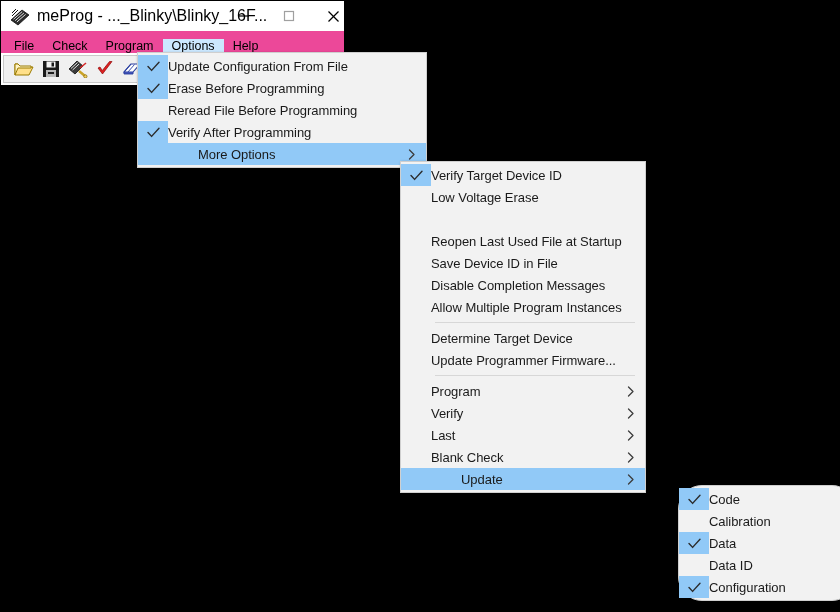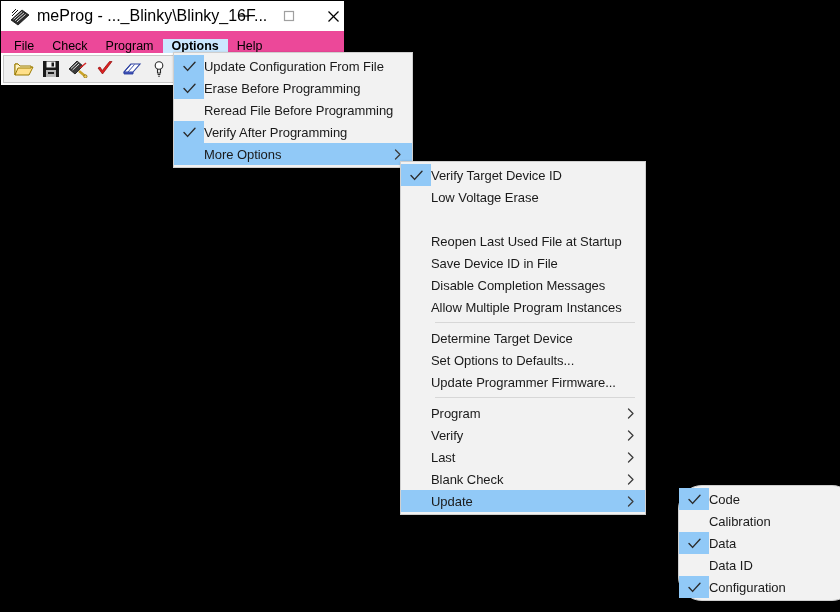--- a/index.html
+++ b/index.html
@@ -78,21 +78,20 @@
     display: flex;
     align-items: center;
     padding: 0 9px;
     font-size: 12.5px;
     color: #000000;
     white-space: nowrap;
     cursor: default;
   }
   .menubar-item.active {
     background: #cce8ff;
-    font-weight: bold;
   }
 
   
   #toolbar {
     position: absolute;
     left: 2px;
     top: 54px;
     width: 341px;
     height: 28px;
     background: #f0f0f0;
@@ -124,20 +123,21 @@
     position: relative;
     height: 22px;
     display: flex;
     align-items: center;
     cursor: default;
     font-size: 13px;
     color: #1a1a1a;
   }
   .menu-row.highlighted {
     background: #91c9f7;
+    gap: 30px;
   }
   .check-cell {
     width: 30px;
     height: 22px;
     flex: 0 0 auto;
     display: flex;
     align-items: center;
     justify-content: center;
   }
   .check-cell.checked {
@@ -163,22 +163,21 @@
   .menu-sep {
     height: 1px;
     background: #d7d7d7;
     margin: 4px 10px 4px 34px;
   }
 
   
   #options-menu {
     left: 137px;
     top: 52px;
-    width: 240px;
-    margin-left: 36px;
+    width: 290px;
   }
   #more-options-menu {
     left: 400px;
     top: 161px;
     width: 246px;
   }
   #erase-menu {
     left: 678px;
     top: 485px;
     width: 178px;
@@ -391,24 +390,20 @@
       <span class="menu-label">Allow Multiple Program Instances</span>
     </div>
 
     <div class="menu-sep"></div>
 
     <div class="menu-row">
       <span class="check-cell"></span>
       <span class="menu-label">Determine Target Device</span>
     </div>
 
-    <div class="menu-row">
-      <span class="check-cell"></span>
-      <span class="menu-label">Set Options to Defaults...</span>
-    </div>
 
     <div class="menu-row">
       <span class="check-cell"></span>
       <span class="menu-label">Update Programmer Firmware...</span>
     </div>
 
     <div class="menu-sep"></div>
 
     <div class="menu-row">
       <span class="check-cell"></span>

